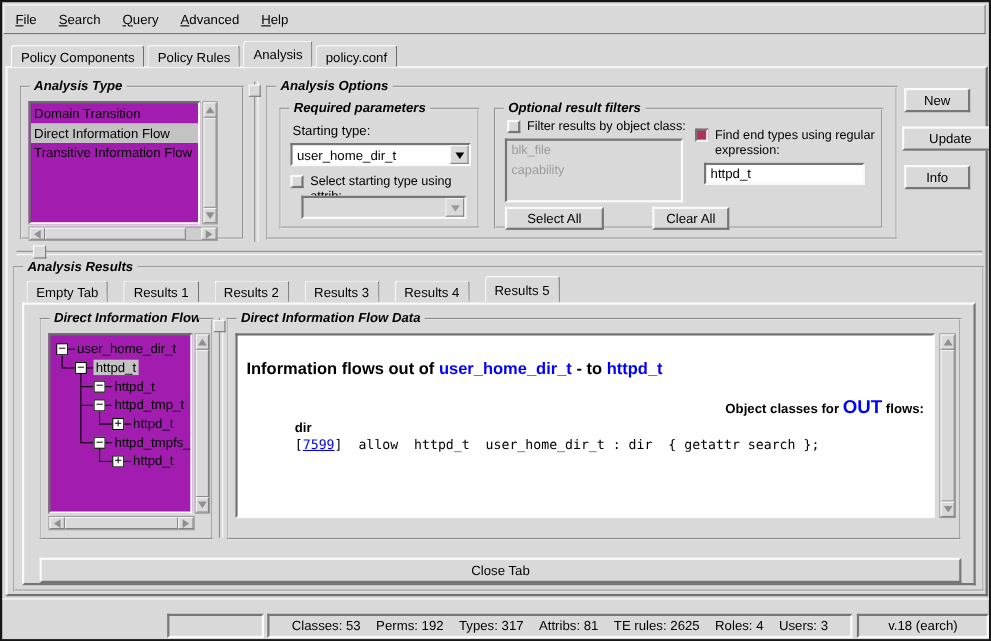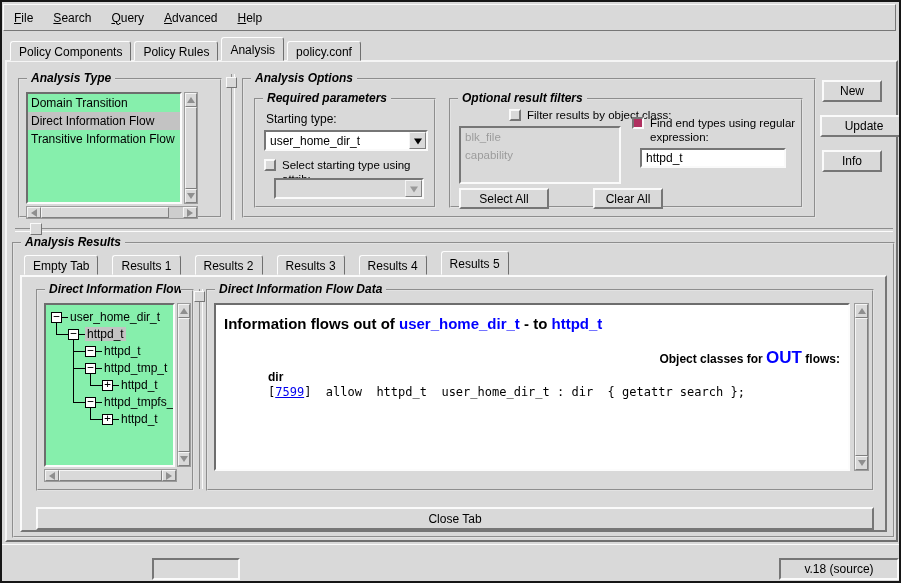--- a/index.html
+++ b/index.html
@@ -19,21 +19,21 @@
   .u{text-decoration:underline;}
   
   .tabbar{display:flex;align-items:flex-end;}
   .tab{box-sizing:border-box;height:20px;padding:3px 8px 0;font-size:12px;background:#d9d9d9;
     border:1px solid;border-color:#fdfdfd #6f6f6f #d9d9d9 #fdfdfd;border-radius:3px 3px 0 0;margin-right:3px;white-space:nowrap;}
   .tab.active{height:24px;padding-top:5px;position:relative;z-index:5;}
   #main-tabbar{position:absolute;left:8px;top:35px;height:24px;z-index:4;}
   #tab-page{position:absolute;left:3px;top:58px;width:893px;height:482px;background:#d9d9d9;
     border:2px solid;border-color:#f5f5f5 #6f6f6f #6f6f6f #f5f5f5;box-sizing:border-box;}
   
-  .white-list{position:absolute;background:#86efac;border:2px solid;border-color:#6d6d6d #fcfcfc #fcfcfc #6d6d6d;
+  .white-list{position:absolute;background:#a21caf;border:2px solid;border-color:#6d6d6d #fcfcfc #fcfcfc #6d6d6d;
     box-sizing:border-box;overflow:hidden;}
   .list-item{font-size:12px;line-height:18px;padding:0 3px;white-space:nowrap;}
   .list-item.sel{background:#c3c3c3;}
   .disabled-item{color:#9c9c9c;font-size:11.5px;line-height:18px;padding:0 4px;white-space:nowrap;}
   
   .vscroll{position:absolute;box-sizing:border-box;border:1px solid #9b9b9b;background:#cdcdcd;
     display:flex;flex-direction:column;}
   .hscroll{position:absolute;box-sizing:border-box;border:1px solid #9b9b9b;background:#cdcdcd;
     display:flex;flex-direction:row;}
   .sbtn{position:relative;background:#d9d9d9;border:1px solid;border-color:#f5f5f5 #808080 #808080 #f5f5f5;box-sizing:border-box;}
@@ -73,21 +73,21 @@
   .tree-row .rail{position:absolute;top:0;bottom:0;width:1px;background:#000;}
   .tree-row .rail.half{bottom:auto;height:9px;}
   .tree-row .rail.down{top:13px;bottom:0;}
   .tree-row .stub{position:absolute;top:8px;height:1px;background:#000;}
   .nbox{position:absolute;top:3px;width:11px;height:11px;box-sizing:border-box;border:1px solid #000;background:#fff;
     font-size:11px;line-height:8px;text-align:center;font-family:"DejaVu Sans Mono",monospace;}
   .tlabel{position:absolute;top:1px;font-size:12px;white-space:nowrap;padding:0 2px;}
   .tree-row.sel .tlabel{background:#c3c3c3;}
   
   #flow-textarea{position:absolute;background:#fff;border:2px solid;border-color:#6d6d6d #fcfcfc #fcfcfc #6d6d6d;
-    box-sizing:border-box;overflow:hidden;padding:8px 8px;}
+    box-sizing:border-box;overflow:hidden;padding:20px 8px;}
   .flow-heading{font-size:15px;font-weight:bold;margin:2px 0 0 0;}
   .blue-type{color:#0000ff;}
   .flow-sub{font-size:12px;font-weight:bold;margin-top:16px;text-align:right;}
   .kw-out{color:#0000ff;font-size:17px;font-weight:bold;}
   .obj-class{font-size:12px;font-weight:bold;margin:2px 0 0 44px;}
   .rule-line{font-family:"DejaVu Sans Mono",monospace;font-size:12px;margin:1px 0 0 44px;white-space:pre;}
   .rule-link{color:#0000ee;text-decoration:underline;}
   
   #statusbar{position:absolute;left:0;top:542px;width:100%;height:37px;border-top:1px solid #fbfbfb;}
   .statseg{position:absolute;top:13px;height:22px;box-sizing:border-box;border:2px solid;
@@ -162,21 +162,21 @@
           <span class="cblabel">Select starting type using attrib:</span>
         </div>
         <div class="combo disabled" style="left:18px;top:78px;width:150px;height:21px;">
           <span class="combo-field"></span>
           <span class="combo-arrow"></span>
         </div>
       </div>
 
       <div class="groupbox" style="left:205px;top:18px;width:354px;height:110px;">
         <span class="grouptitle">Optional result filters</span>
-        <div class="cbrow" style="left:10px;top:8px;margin-left:48px;">
+        <div class="cbrow" style="left:10px;top:8px;">
           <span class="cb"></span>
           <span class="cblabel">Filter results by object class:</span>
         </div>
         <div class="sunken" id="object-class-list" style="position:absolute;left:8px;top:26px;width:162px;height:58px;background:#d9d9d9;overflow:hidden;">
             <div class="disabled-item">blk_file</div>
             <div class="disabled-item">capability</div>
           </div>
         <div class="btn raised" style="left:8px;top:88px;width:90px;height:21px;">Select All</div>
         <div class="btn raised" style="left:102px;top:88px;width:70px;height:21px;margin-left:40px;">Clear All</div>
         <div class="cbrow" style="left:181px;top:16px;">
@@ -309,15 +309,24 @@
           </div>
         </div>
 
         <div class="btn raised" style="left:14px;top:230px;width:838px;height:23px;">Close Tab</div>
       </div>
     </div>
   </div>
 
   <div id="statusbar">
     <div class="statseg" style="left:150px;width:88px;"></div>
-    <div class="statseg" style="left:777px;width:120px;">v.18 (source)</div>
+    <div class="statseg" id="stats-seg" style="left:241px;width:532px;">
+        <span class="stat-item">Classes: 53</span>
+        <span class="stat-item">Perms: 192</span>
+        <span class="stat-item">Types: 317</span>
+        <span class="stat-item">Attribs: 81</span>
+        <span class="stat-item">TE rules: 2625</span>
+        <span class="stat-item">Roles: 4</span>
+        <span class="stat-item">Users: 3</span>
+      </div>
+    <div class="statseg" style="left:777px;width:120px;">v.18 (earch)</div>
   </div>
 </div>
 
 </body></html>

